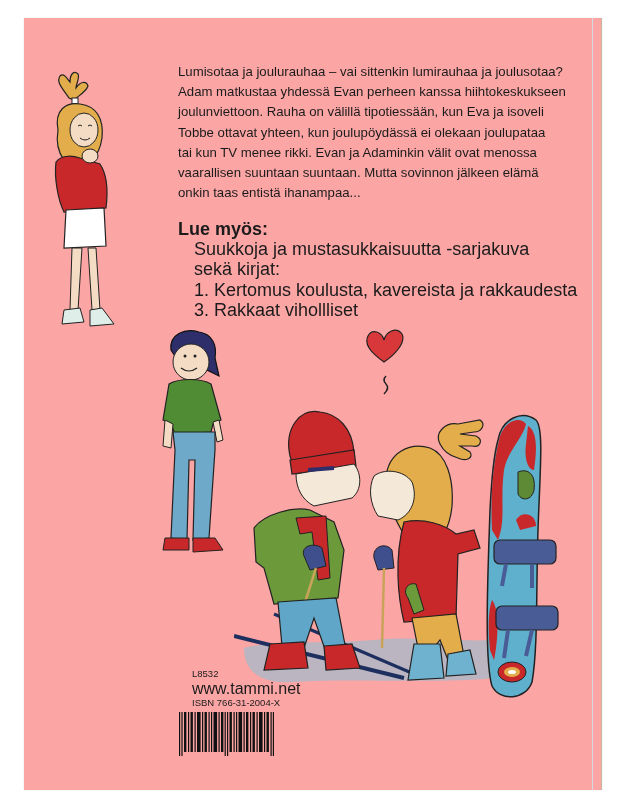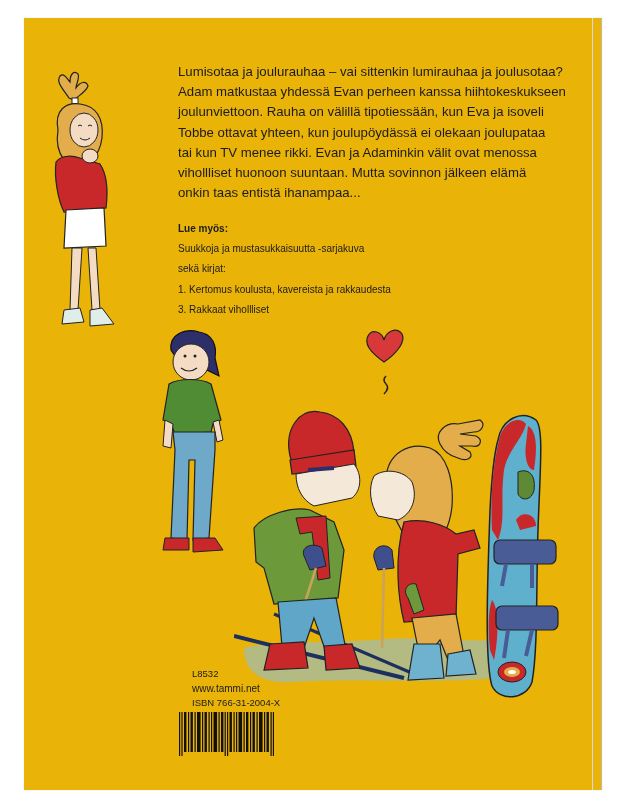--- a/index.html
+++ b/index.html
@@ -2,42 +2,42 @@
 <html><head>
 <meta charset="utf-8">
 <style>
   html, body { margin:0; padding:0; }
   body {
     width:618px; height:800px; background:#ffffff; position:relative; overflow:hidden;
     font-family:"Liberation Sans", sans-serif;
   }
   .cover {
     position:absolute; left:24px; top:18px; width:578px; height:772px;
-    background:#eab308;
+    background:#fca5a5;
     box-shadow: 0 0 1px #c9ccd2;
   }
   .spine-line {
     position:absolute; left:568px; top:0; width:1px; height:100%; background:#d5d9e0;
   }
   .edge-line {
     position:absolute; left:577px; top:0; width:1px; height:100%; background:#c8b89a;
   }
   .blurb {
     position:absolute; left:154px; top:44px; width:420px;
     font-size:13.2px; line-height:20.2px; color:#1b1b1b;
   }
   .blurb .line { display:block; white-space:nowrap; }
-  .also { position:absolute; left:154px; top:201px; font-size:10px; line-height:20.2px; color:#1b1b1b; }
+  .also { position:absolute; left:154px; top:201px; font-size:18px; line-height:20.2px; color:#1b1b1b; }
   .also .heading { font-weight:bold; display:block; }
-  .also .line { display:block; white-space:nowrap; }
+  .also .line { display:block; white-space:nowrap;margin-left:16px; }
   .meta {
     position:absolute; left:168px; top:649px; font-size:9.5px; color:#1b1b1b; line-height:14.5px;
   }
   .meta .line { display:block; white-space:nowrap; }
-  .meta .url { font-size:10px; }
+  .meta .url { font-size:16px; }
   .barcode {
     position:absolute; left:155px; top:694px; width:95px; height:44px;
   }
   .barcode-digits {
     position:absolute; left:146px; top:735px; font-size:9px; letter-spacing:0.6px; color:#1b1b1b;
     font-family:"Liberation Sans", sans-serif; white-space:nowrap;margin-top:48px;
   }
   .art { position:absolute; }
   svg { display:block; }
 </style>
@@ -47,21 +47,21 @@
 <div class="cover">
   <div class="spine-line"></div>
   <div class="edge-line"></div>
 
   <div class="blurb">
     <span class="line">Lumisotaa ja joulurauhaa – vai sittenkin lumirauhaa ja joulusotaa?</span>
     <span class="line">Adam matkustaa yhdessä Evan perheen kanssa hiihtokeskukseen</span>
     <span class="line">joulunviettoon. Rauha on välillä tipotiessään, kun Eva ja isoveli</span>
     <span class="line">Tobbe ottavat yhteen, kun joulupöydässä ei olekaan joulupataa</span>
     <span class="line">tai kun TV menee rikki. Evan ja Adaminkin välit ovat menossa</span>
-    <span class="line">vihollliset huonoon suuntaan. Mutta sovinnon jälkeen elämä</span>
+    <span class="line">vaarallisen suuntaan suuntaan. Mutta sovinnon jälkeen elämä</span>
     <span class="line">onkin taas entistä ihanampaa...</span>
   </div>
 
   <div class="also">
     <span class="heading">Lue myös:</span>
     <span class="line">Suukkoja ja mustasukkaisuutta -sarjakuva</span>
     <span class="line">sekä kirjat:</span>
     <span class="line">1. Kertomus koulusta, kavereista ja rakkaudesta</span>
     <span class="line">3. Rakkaat vihollliset</span>
   </div>

